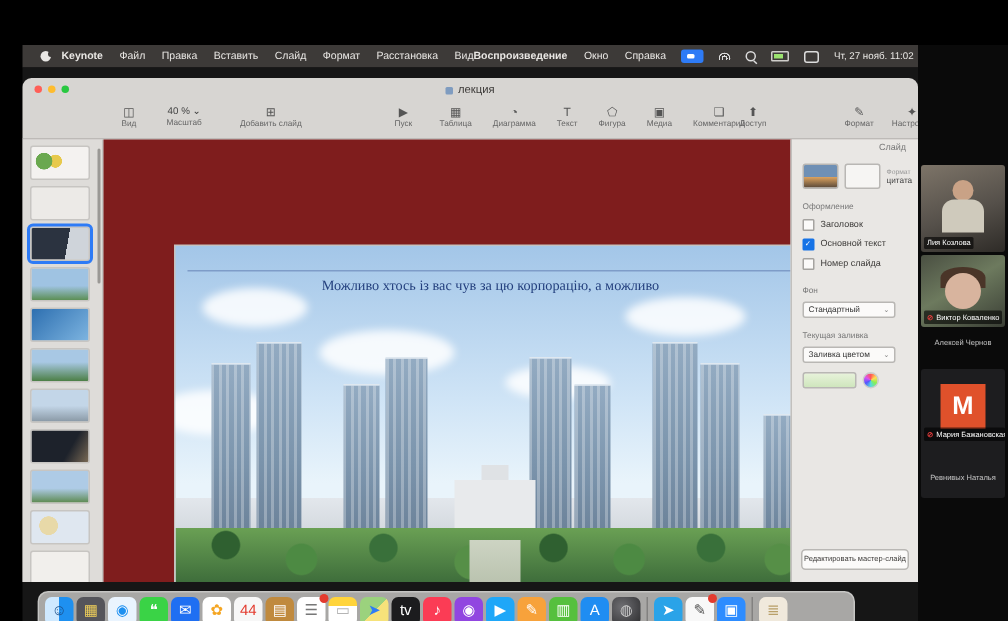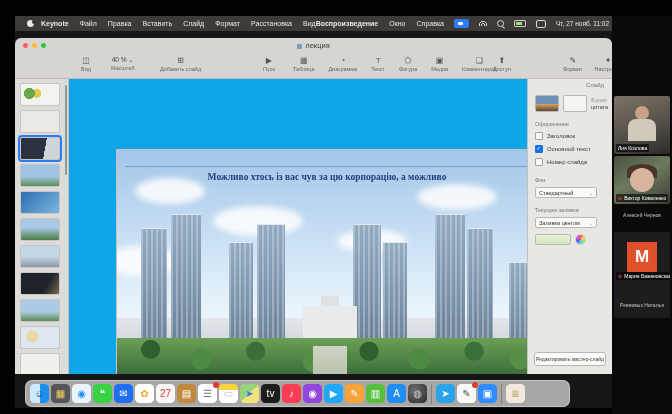--- a/index.html
+++ b/index.html
@@ -1,18 +1,18 @@
 <!DOCTYPE html>
 <html><head>
 <meta charset="utf-8">
 <style>
   html,body{margin:0;padding:0;background:#000;}
   .screen{position:relative;width:672px;height:414px;background:#000;overflow:hidden;
           font-family:"Liberation Sans",sans-serif;-webkit-font-smoothing:antialiased;}
-  .abs{position:absolute;}
+  .abs{position:absolute;margin-top:14px;}
 
   
   .menubar{left:15px;top:16px;width:597px;height:15px;background:#3d3a38;display:flex;align-items:center;
            color:#e9e7e4;font-size:7px;padding:0 6px;box-sizing:border-box;}
   .apple{width:7px;height:7px;background:#e9e7e4;border-radius:50%;position:relative;margin:0 7px 0 6px;flex:0 0 auto;}
   .apple:before{content:"";position:absolute;right:-2px;top:0;width:4px;height:4px;background:#3d3a38;border-radius:50%;}
   .menu-items{display:flex;gap:11px;white-space:nowrap;}
   .menu-items span:first-child{font-weight:bold;}
   .menu-right{margin-left:auto;display:flex;gap:10px;align-items:center;white-space:nowrap;}
   .share-badge{width:15px;height:9px;background:#2e7bf6;border-radius:2px;position:relative;}
@@ -45,21 +45,21 @@
   .tgroup{position:absolute;display:flex;gap:14px;}
 
   
   .navpanel{position:absolute;left:0;top:41px;width:53px;bottom:0;background:#dedcd9;border-right:1px solid #c2c0bd;}
   .thumbs{position:absolute;left:5px;top:4px;width:40px;display:flex;flex-direction:column;gap:4px;}
   .thumb{width:38px;height:21px;border-radius:2px;background:#eee;border:1px solid #c7c5c2;}
   .thumb[data-selected="true"]{outline:2px solid #2e7bf6;outline-offset:0px;}
   .navscroll{position:absolute;right:1px;top:6px;width:2px;height:90px;background:#9a9895;border-radius:1px;}
 
   
-  .canvas{position:absolute;left:54px;top:41px;right:84px;bottom:0;background:#0ea5e9;font-weight:bold;}
+  .canvas{position:absolute;left:54px;top:41px;right:84px;bottom:0;background:#7f1d1d;}
   .slide{position:absolute;left:48px;top:71px;width:420px;height:226px;background:linear-gradient(180deg,#a3c6e8 0%,#cfe4f6 45%,#e9f4fb 70%);
          box-shadow:0 0 0 1px #c4c2bf;overflow:hidden;}
   .cloud{position:absolute;border-radius:50%;filter:blur(3px);background:rgba(255,255,255,.85);}
   .guide-line{position:absolute;left:8px;right:8px;top:16px;height:1px;background:#7e9cc8;}
   .slide-text{position:absolute;left:0;right:0;top:21px;text-align:center;
               font-family:"Liberation Serif",serif;font-size:9.5px;line-height:13px;color:#24407e;}
   .lowrise{position:absolute;left:0;right:0;top:168px;height:28px;background:linear-gradient(180deg,#e3e7ec,#cfd5db);}
   .tower{position:absolute;border-top:1px solid #dfe8f0;
          background:repeating-linear-gradient(90deg,rgba(255,255,255,.28) 0 2px,rgba(0,0,0,0) 2px 5px),
                     linear-gradient(180deg,#93abc2,#7a93ab 60%,#6a8097);}
@@ -363,21 +363,21 @@
       <div class="dock-icon" style="background: rgb(58, 211, 70); color: rgb(255, 255, 255);">
       <span class="dg">❝</span>
     </div>
       <div class="dock-icon" style="background: rgb(31, 111, 242); color: rgb(255, 255, 255);">
       <span class="dg">✉</span>
     </div>
       <div class="dock-icon" style="background: rgb(255, 255, 255); color: rgb(245, 166, 35);">
       <span class="dg">✿</span>
     </div>
       <div class="dock-icon" style="background: rgb(247, 247, 247); color: rgb(227, 59, 46);">
-      <span class="dg">27</span>
+      <span class="dg">44</span>
     </div>
       <div class="dock-icon" style="background: rgb(192, 138, 62); color: rgb(255, 255, 255);">
       <span class="dg">▤</span>
     </div>
       <div class="dock-icon" data-badge="true" style="background: rgb(255, 255, 255); color: rgb(119, 119, 119);">
       <span class="dg">☰</span>
         <i class="bdg"></i>
     </div>
       <div class="dock-icon" style="background: linear-gradient(rgb(255, 212, 59) 32%, rgb(255, 255, 255) 32%); color: rgb(181, 181, 181);">
       <span class="dg">▭</span>

